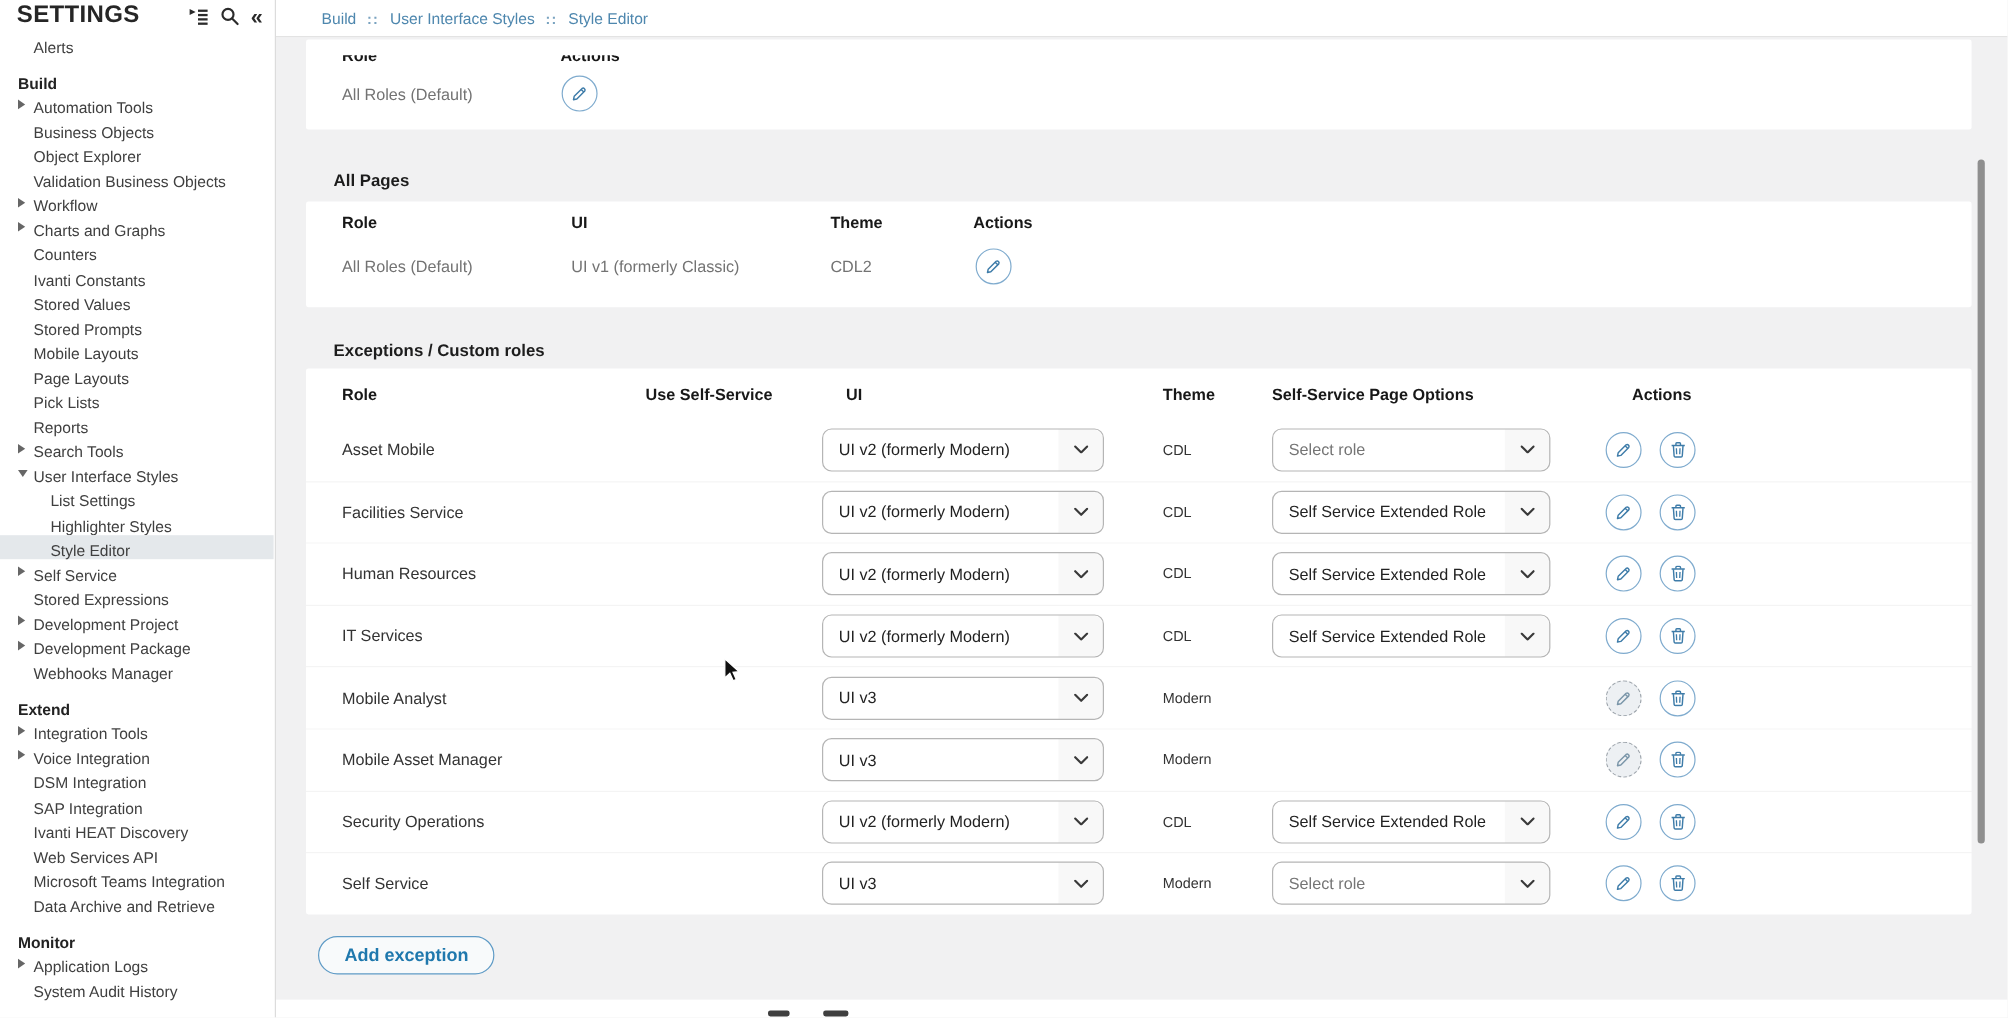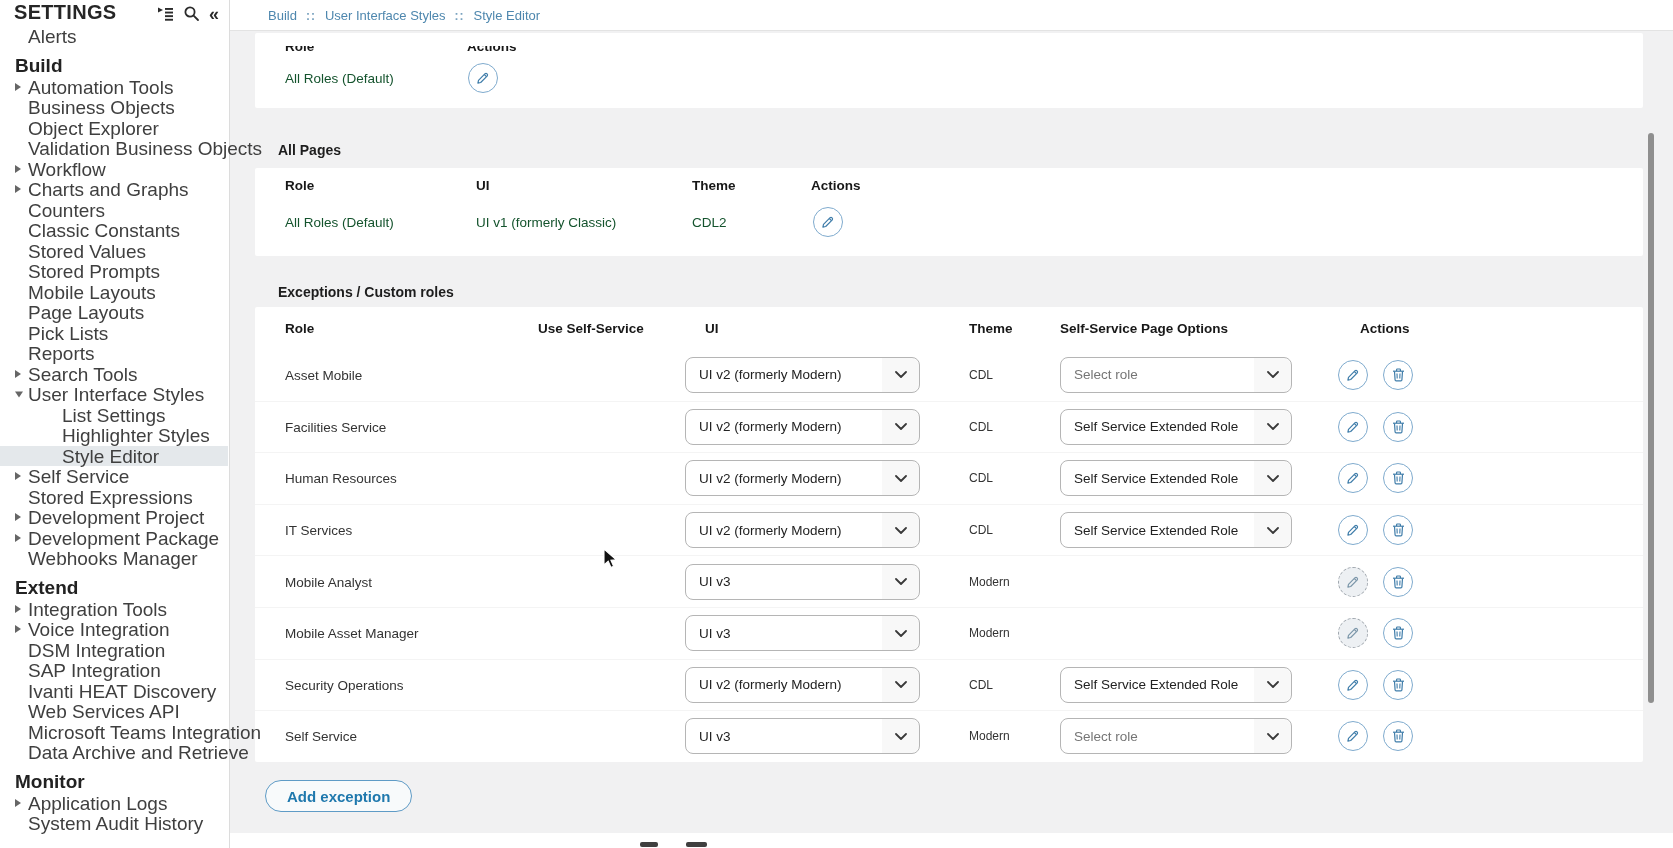--- a/index.html
+++ b/index.html
@@ -6,23 +6,23 @@
   html,body{width:1673px;height:848px;overflow:hidden}
   body{position:relative;font-family:"Liberation Sans","DejaVu Sans",sans-serif;background:#fff;color:#333}
 
   
   .sidebar{position:absolute;left:0;top:0;width:230px;height:848px;background:#fff;border-right:1px solid #dcdcdc;z-index:3}
   .sb-title{position:absolute;left:14px;top:1px;font-size:20px;font-weight:600;color:#262626;letter-spacing:.3px}
   .sb-icons{position:absolute;right:10px;top:5px;display:flex;gap:9px;align-items:center}
   .sb-icons .ic{display:flex;align-items:center;justify-content:center;cursor:pointer}
   .dbl-chev{font-size:18px;font-weight:700;color:#2b2b2b;line-height:14px}
   .sb-list{position:absolute;top:26px;left:0;right:1px}
-  .sb-item{position:relative;height:20.5px;display:flex;align-items:flex-start;font-size:19px;color:#3f3f3f;padding-left:28px;white-space:nowrap;cursor:pointer}
+  .sb-item{position:relative;height:20.5px;display:flex;align-items:flex-end;font-size:13px;color:#3f3f3f;padding-left:28px;white-space:nowrap;cursor:pointer}
   .sb-item.hdr{font-weight:700;color:#222;padding-left:15px;height:22px;margin-top:8px;cursor:default}
-  .sb-item.sub{padding-left:62px}
+  .sb-item.sub{padding-left:42px}
   .sb-item.sel{background:#e4e8eb}
   .arr{position:absolute;left:15px;top:50%;width:0;height:0}
   .arr.right{transform:translateY(-50%);border-left:6px solid #666;border-top:4px solid transparent;border-bottom:4px solid transparent}
   .arr.down{transform:translateY(-40%);border-top:6px solid #666;border-left:4px solid transparent;border-right:4px solid transparent}
 
   
   .main{position:absolute;left:230px;top:0;width:1443px;height:848px;background:#f1f1f2}
   .topbar{position:absolute;left:0;top:0;right:0;height:31px;background:#fff;border-bottom:1px solid #e3e3e3;z-index:2}
   .breadcrumb{position:absolute;left:38px;top:8px;font-size:13px;color:#4e87ae;display:flex;gap:9px;align-items:center}
   .crumb{cursor:pointer}
@@ -30,21 +30,21 @@
 
   .card{position:absolute;left:25px;width:1388px;background:#fff;border-radius:2px}
   .card-top{top:33px;height:75px;overflow:hidden}
   .card-allpages{top:168px;height:88px}
   .card-exceptions{top:307px;height:455px}
   .sec-title{position:absolute;left:48px;font-size:14px;font-weight:700;color:#1d1d1d}
   .sec-title.t1{top:142px}
   .sec-title.t2{top:284px}
 
   .th{font-size:13.5px;font-weight:700;color:#181818;position:absolute;white-space:nowrap}
-  .td{font-size:13.5px;color:#14532d;position:absolute;white-space:nowrap}
+  .td{font-size:13.5px;color:#737373;position:absolute;white-space:nowrap}
 
   
   .clipwrap{position:absolute;left:0;right:0;top:13px;bottom:0;overflow:hidden}
   .c1h-role{left:30px;top:-7px}
   .c1h-actions{left:212px;top:-7px}
   .c1-role{left:30px;top:38px}
   .c1-edit{position:absolute;left:213px;top:30px}
 
   
   .c2h{top:10px}
@@ -141,21 +141,21 @@
         <span>Workflow</span>
       </div>
       <div class="sb-item">
         <span class="arr right"></span>
         <span>Charts and Graphs</span>
       </div>
       <div class="sb-item">
         <span>Counters</span>
       </div>
       <div class="sb-item">
-        <span>Classic Constants</span>
+        <span>Ivanti Constants</span>
       </div>
       <div class="sb-item">
         <span>Stored Values</span>
       </div>
       <div class="sb-item">
         <span>Stored Prompts</span>
       </div>
       <div class="sb-item">
         <span>Mobile Layouts</span>
       </div>

